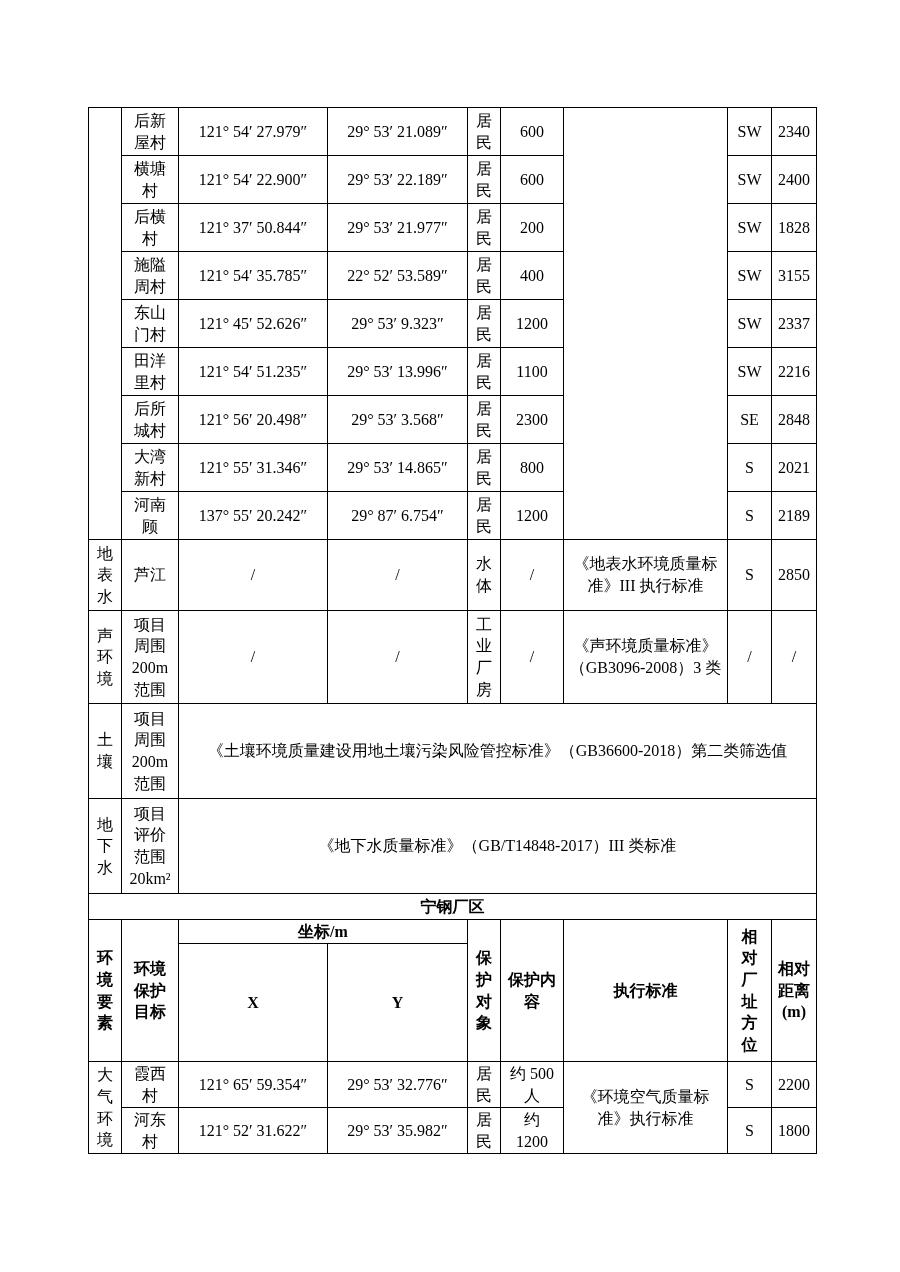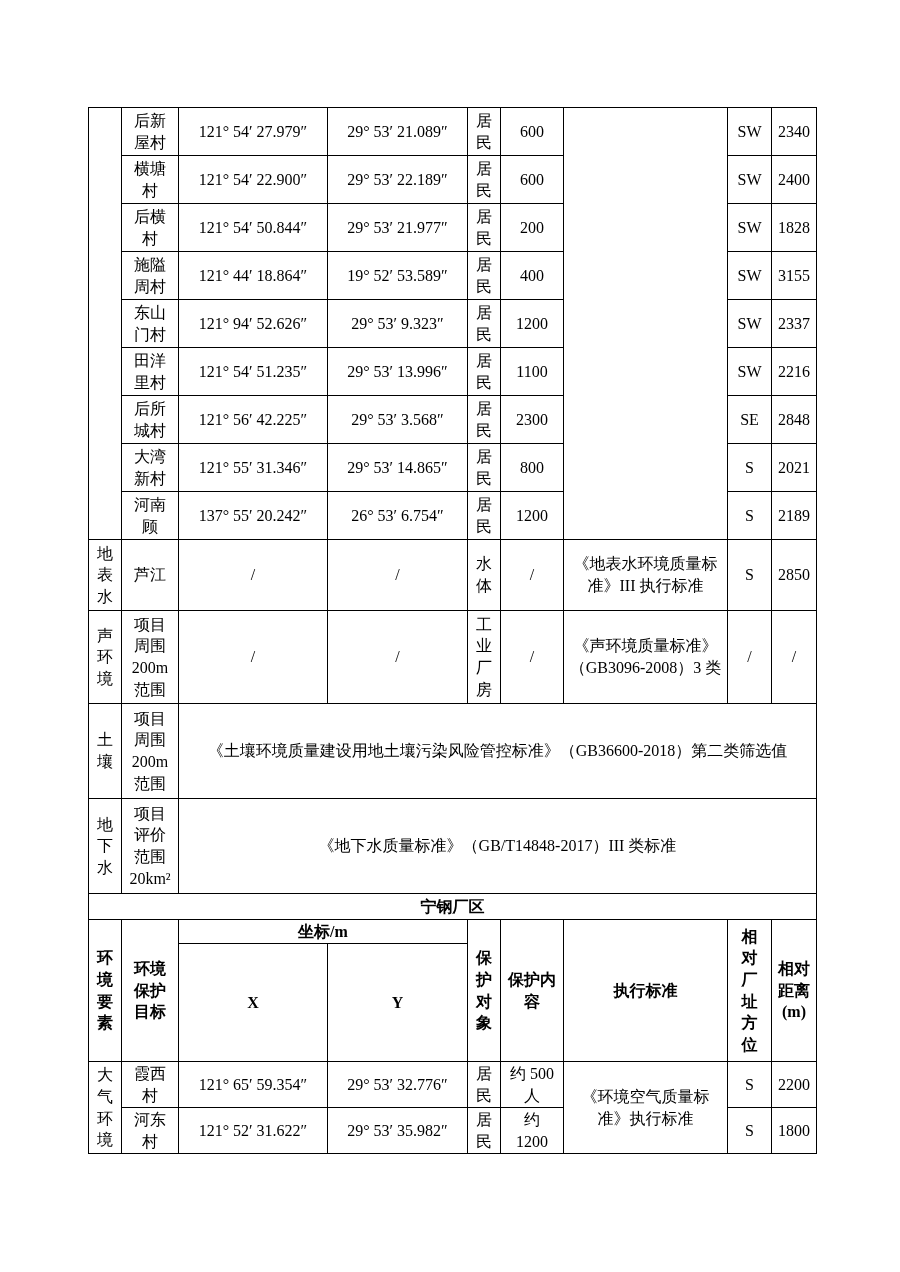--- a/index.html
+++ b/index.html
@@ -82,43 +82,43 @@
     <td>29° 53′ 22.189″</td>
     <td>居
 民</td>
     <td>600</td>
     <td>SW</td>
     <td>2400</td>
   </tr>
   <tr class="rv">
     <td>后横
 村</td>
-    <td>121° 54′ 50.844″</td>
+    <td>121° 37′ 50.844″</td>
     <td>29° 53′ 21.977″</td>
     <td>居
 民</td>
     <td>200</td>
     <td>SW</td>
     <td>1828</td>
   </tr>
   <tr class="rv">
     <td>施隘
 周村</td>
-    <td>121° 44′ 18.864″</td>
-    <td>19° 52′ 53.589″</td>
+    <td>121° 54′ 35.785″</td>
+    <td>22° 52′ 53.589″</td>
     <td>居
 民</td>
     <td>400</td>
     <td>SW</td>
     <td>3155</td>
   </tr>
   <tr class="rv">
     <td>东山
 门村</td>
-    <td>121° 94′ 52.626″</td>
+    <td>121° 45′ 52.626″</td>
     <td>29° 53′ 9.323″</td>
     <td>居
 民</td>
     <td>1200</td>
     <td>SW</td>
     <td>2337</td>
   </tr>
   <tr class="rv">
     <td>田洋
 里村</td>
@@ -126,21 +126,21 @@
     <td>29° 53′ 13.996″</td>
     <td>居
 民</td>
     <td>1100</td>
     <td>SW</td>
     <td>2216</td>
   </tr>
   <tr class="rv">
     <td>后所
 城村</td>
-    <td>121° 56′ 42.225″</td>
+    <td>121° 56′ 20.498″</td>
     <td>29° 53′ 3.568″</td>
     <td>居
 民</td>
     <td>2300</td>
     <td>SE</td>
     <td>2848</td>
   </tr>
   <tr class="rv">
     <td>大湾
 新村</td>
@@ -149,21 +149,21 @@
     <td>居
 民</td>
     <td>800</td>
     <td>S</td>
     <td>2021</td>
   </tr>
   <tr class="rv">
     <td>河南
 顾</td>
     <td>137° 55′ 20.242″</td>
-    <td>26° 53′ 6.754″</td>
+    <td>29° 87′ 6.754″</td>
     <td>居
 民</td>
     <td>1200</td>
     <td>S</td>
     <td>2189</td>
   </tr>
 
   <tr class="r-sw">
     <td>地
 表

